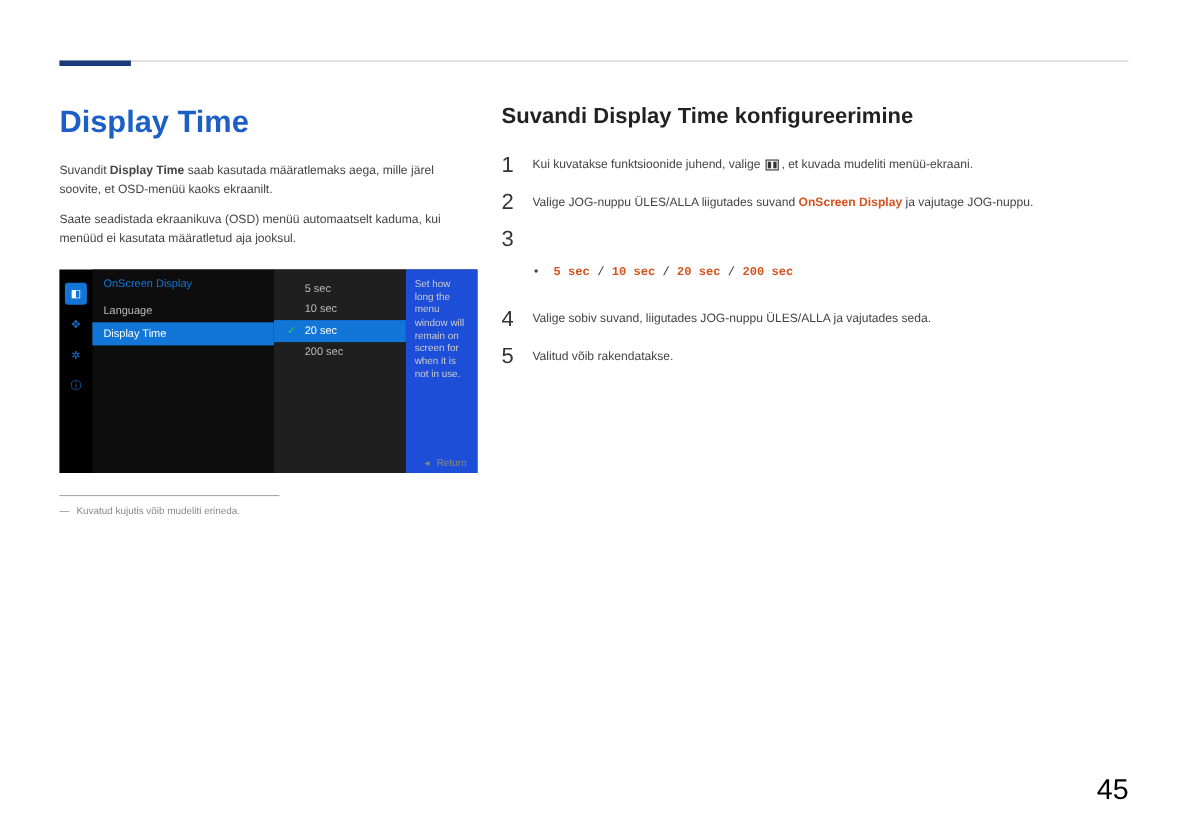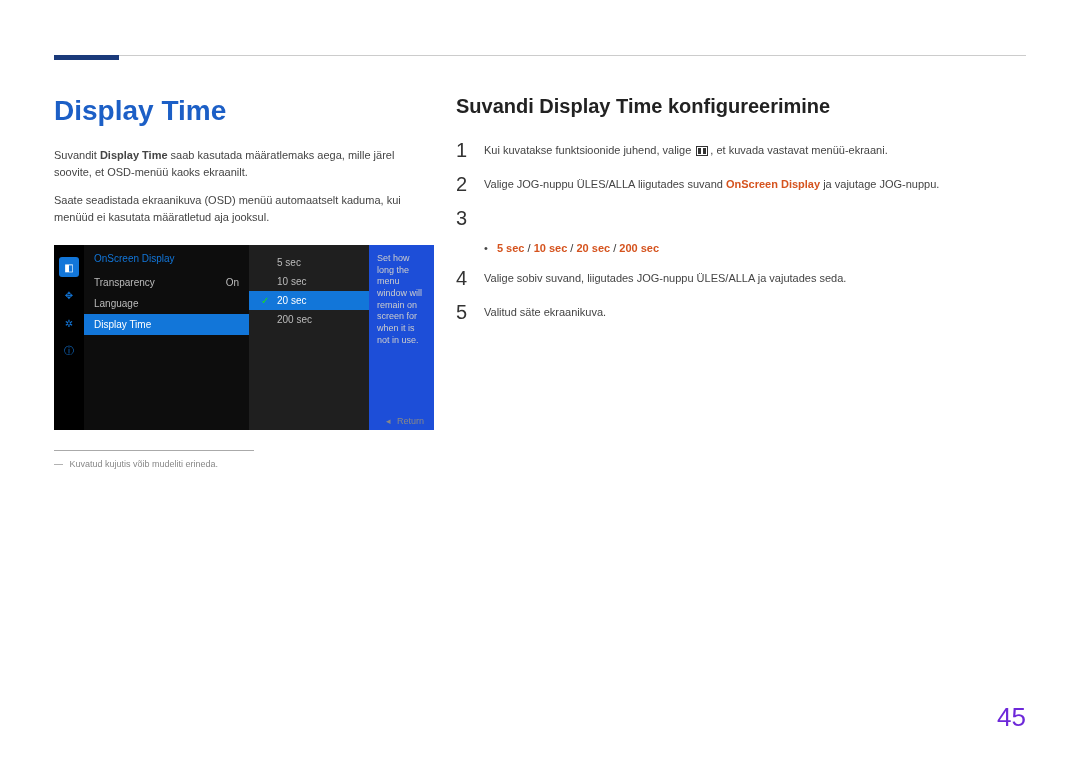--- a/index.html
+++ b/index.html
@@ -134,23 +134,24 @@
   }
   .footnote { font-size:9px; color:#888; }
   .footnote .dash { color:#888; margin-right:4px; }
   .steps { list-style:none; }
   .step { display:flex; gap:14px; margin-bottom:14px; align-items:flex-start; }
   .step-num { font-size:20px; font-weight:300; color:#333; width:14px; flex-shrink:0; line-height:1; }
   .step-text { font-size:11px; color:#444; line-height:1.5; padding-top:2px; }
   .step-text .accent { color:#d5531e; font-weight:700; }
   .step-bullet {
     margin-left: 28px;
-    margin-bottom:14px;
+    margin-bottom:26px;
     font-size:11px;
     color:#444;
+    font-family:Liberation Mono, monospace;
   }
   .step-bullet .dot { margin-right:6px; }
   .step-bullet .accent { color:#d5531e; font-weight:700; }
   .step-bullet .slash { color:#333; }
   .mini-icon {
     display:inline-block;
     width:12px; height:10px;
     border:1px solid #333;
     position:relative;
     vertical-align:middle;
@@ -164,21 +165,21 @@
     width:3px;
     background:#333;
   }
   .mini-icon::before { left:1px; }
   .mini-icon::after { right:1px; }
   .page-num {
     position:absolute;
     bottom:30px; right:54px;
     font-size:26px;
     font-weight:300;
-    color:#6d28d9;
+    color:#000000;
   }
 </style>
 </head>
 <body>
 
 <div class="topbar"></div>
 <div class="topbar-accent"></div>
 
 <div class="left-col">
   <h1 class="title">Display Time</h1>
@@ -191,24 +192,20 @@
 
   <div class="osd">
     <div class="osd-icons">
       <div class="osd-icon active">◧</div>
       <div class="osd-icon">✥</div>
       <div class="osd-icon">✲</div>
       <div class="osd-icon">ⓘ</div>
     </div>
     <div class="osd-menu">
       <div class="osd-header">OnScreen Display</div>
-      <div class="osd-row">
-        <span>Transparency</span>
-        <span>On</span>
-      </div>
       <div class="osd-row">
         <span>Language</span>
         <span></span>
       </div>
       <div class="osd-row selected">
         <span>Display Time</span>
         <span></span>
       </div>
     </div>
     <div class="osd-sub">
@@ -244,21 +241,21 @@
 </div>
 
 <div class="right-col">
   <h2 class="subtitle">Suvandi Display Time konfigureerimine</h2>
 
   <ol class="steps">
     <li class="step">
       <span class="step-num">1</span>
       <span class="step-text">
         <span>Kui kuvatakse funktsioonide juhend, valige </span><span class="mini-icon"></span>,
-        <span> et kuvada vastavat menüü-ekraani.</span>
+        <span> et kuvada mudeliti menüü-ekraani.</span>
       </span>
     </li>
     <li class="step">
       <span class="step-num">2</span>
       <span class="step-text">
         <span>Valige JOG-nuppu ÜLES/ALLA liigutades suvand </span><span class="accent">OnScreen Display</span><span> ja vajutage JOG-nuppu.</span>
       </span>
     </li>
     <li class="step">
       <span class="step-num">3</span>
@@ -276,18 +273,18 @@
     <span class="accent">200 sec</span>
   </div>
 
   <ol class="steps">
     <li class="step">
       <span class="step-num">4</span>
       <span class="step-text">Valige sobiv suvand, liigutades JOG-nuppu ÜLES/ALLA ja vajutades seda.</span>
     </li>
     <li class="step">
       <span class="step-num">5</span>
-      <span class="step-text">Valitud säte ekraanikuva.</span>
+      <span class="step-text">Valitud võib rakendatakse.</span>
     </li>
   </ol>
 </div>
 
 <div class="page-num">45</div>
 
 </body></html>

